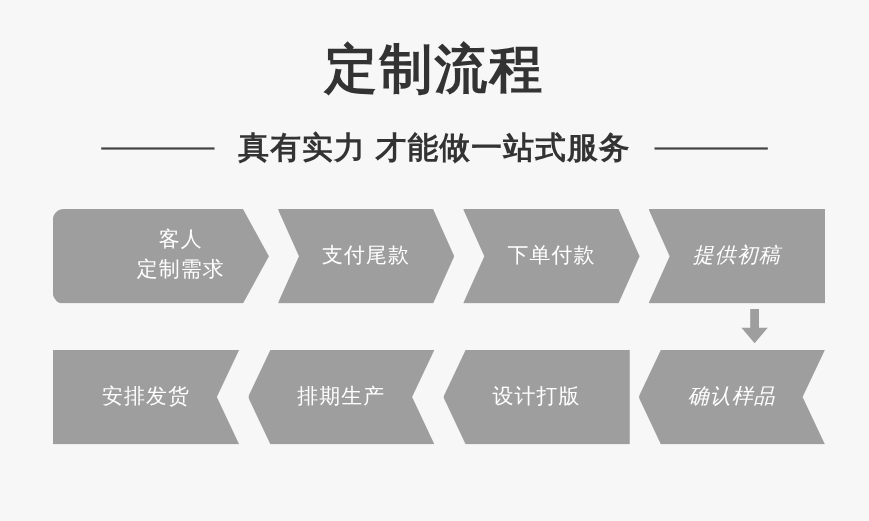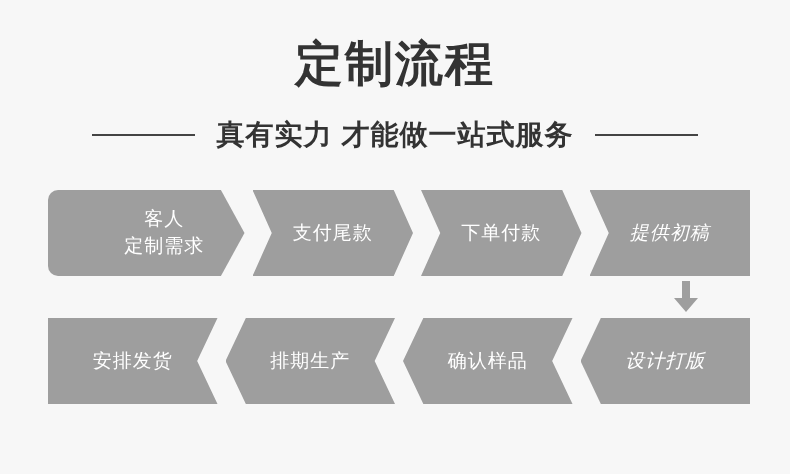--- a/index.html
+++ b/index.html
@@ -188,21 +188,21 @@
     </svg>
   </div>
 
   <div class="flow-row" id="row2">
     <div class="step first">
       <span class="step-label">安排发货</span>
     </div>
     <div class="step">
       <span class="step-label">排期生产</span>
     </div>
-    <div class="step">
-      <span class="step-label">确认样品</span>
-    </div>
     <div class="step last">
       <span class="step-label">设计打版</span>
     </div>
+    <div class="step">
+      <span class="step-label">确认样品</span>
+    </div>
   </div>
 
 </div>
 
 </body></html>

